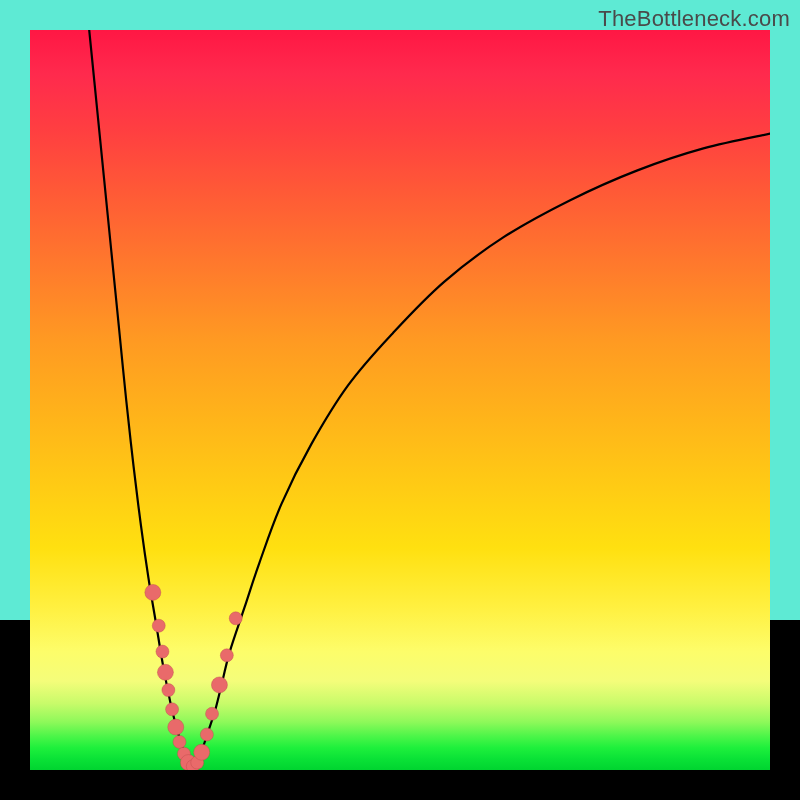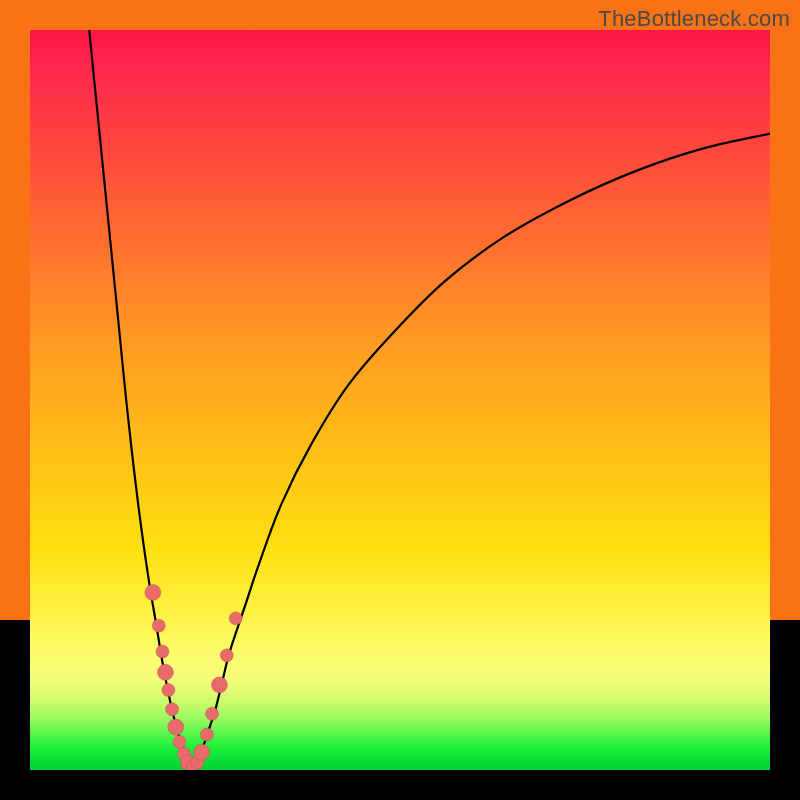--- a/index.html
+++ b/index.html
@@ -8,21 +8,21 @@
     width: 800px;
     height: 800px;
     overflow: hidden;
     background: #000;
     font-family: Arial, Helvetica, sans-serif;
   }
   .frame {
     position: absolute;
     left: 0; top: 0;
     width: 800px; height: 620px;
-    background: #f97316;
+    background: #5eead4;
   }
   .plot {
     position: absolute;
     left: 30px;
     top: 30px;
     width: 740px;
     height: 740px;
     overflow: hidden;
   }
   

